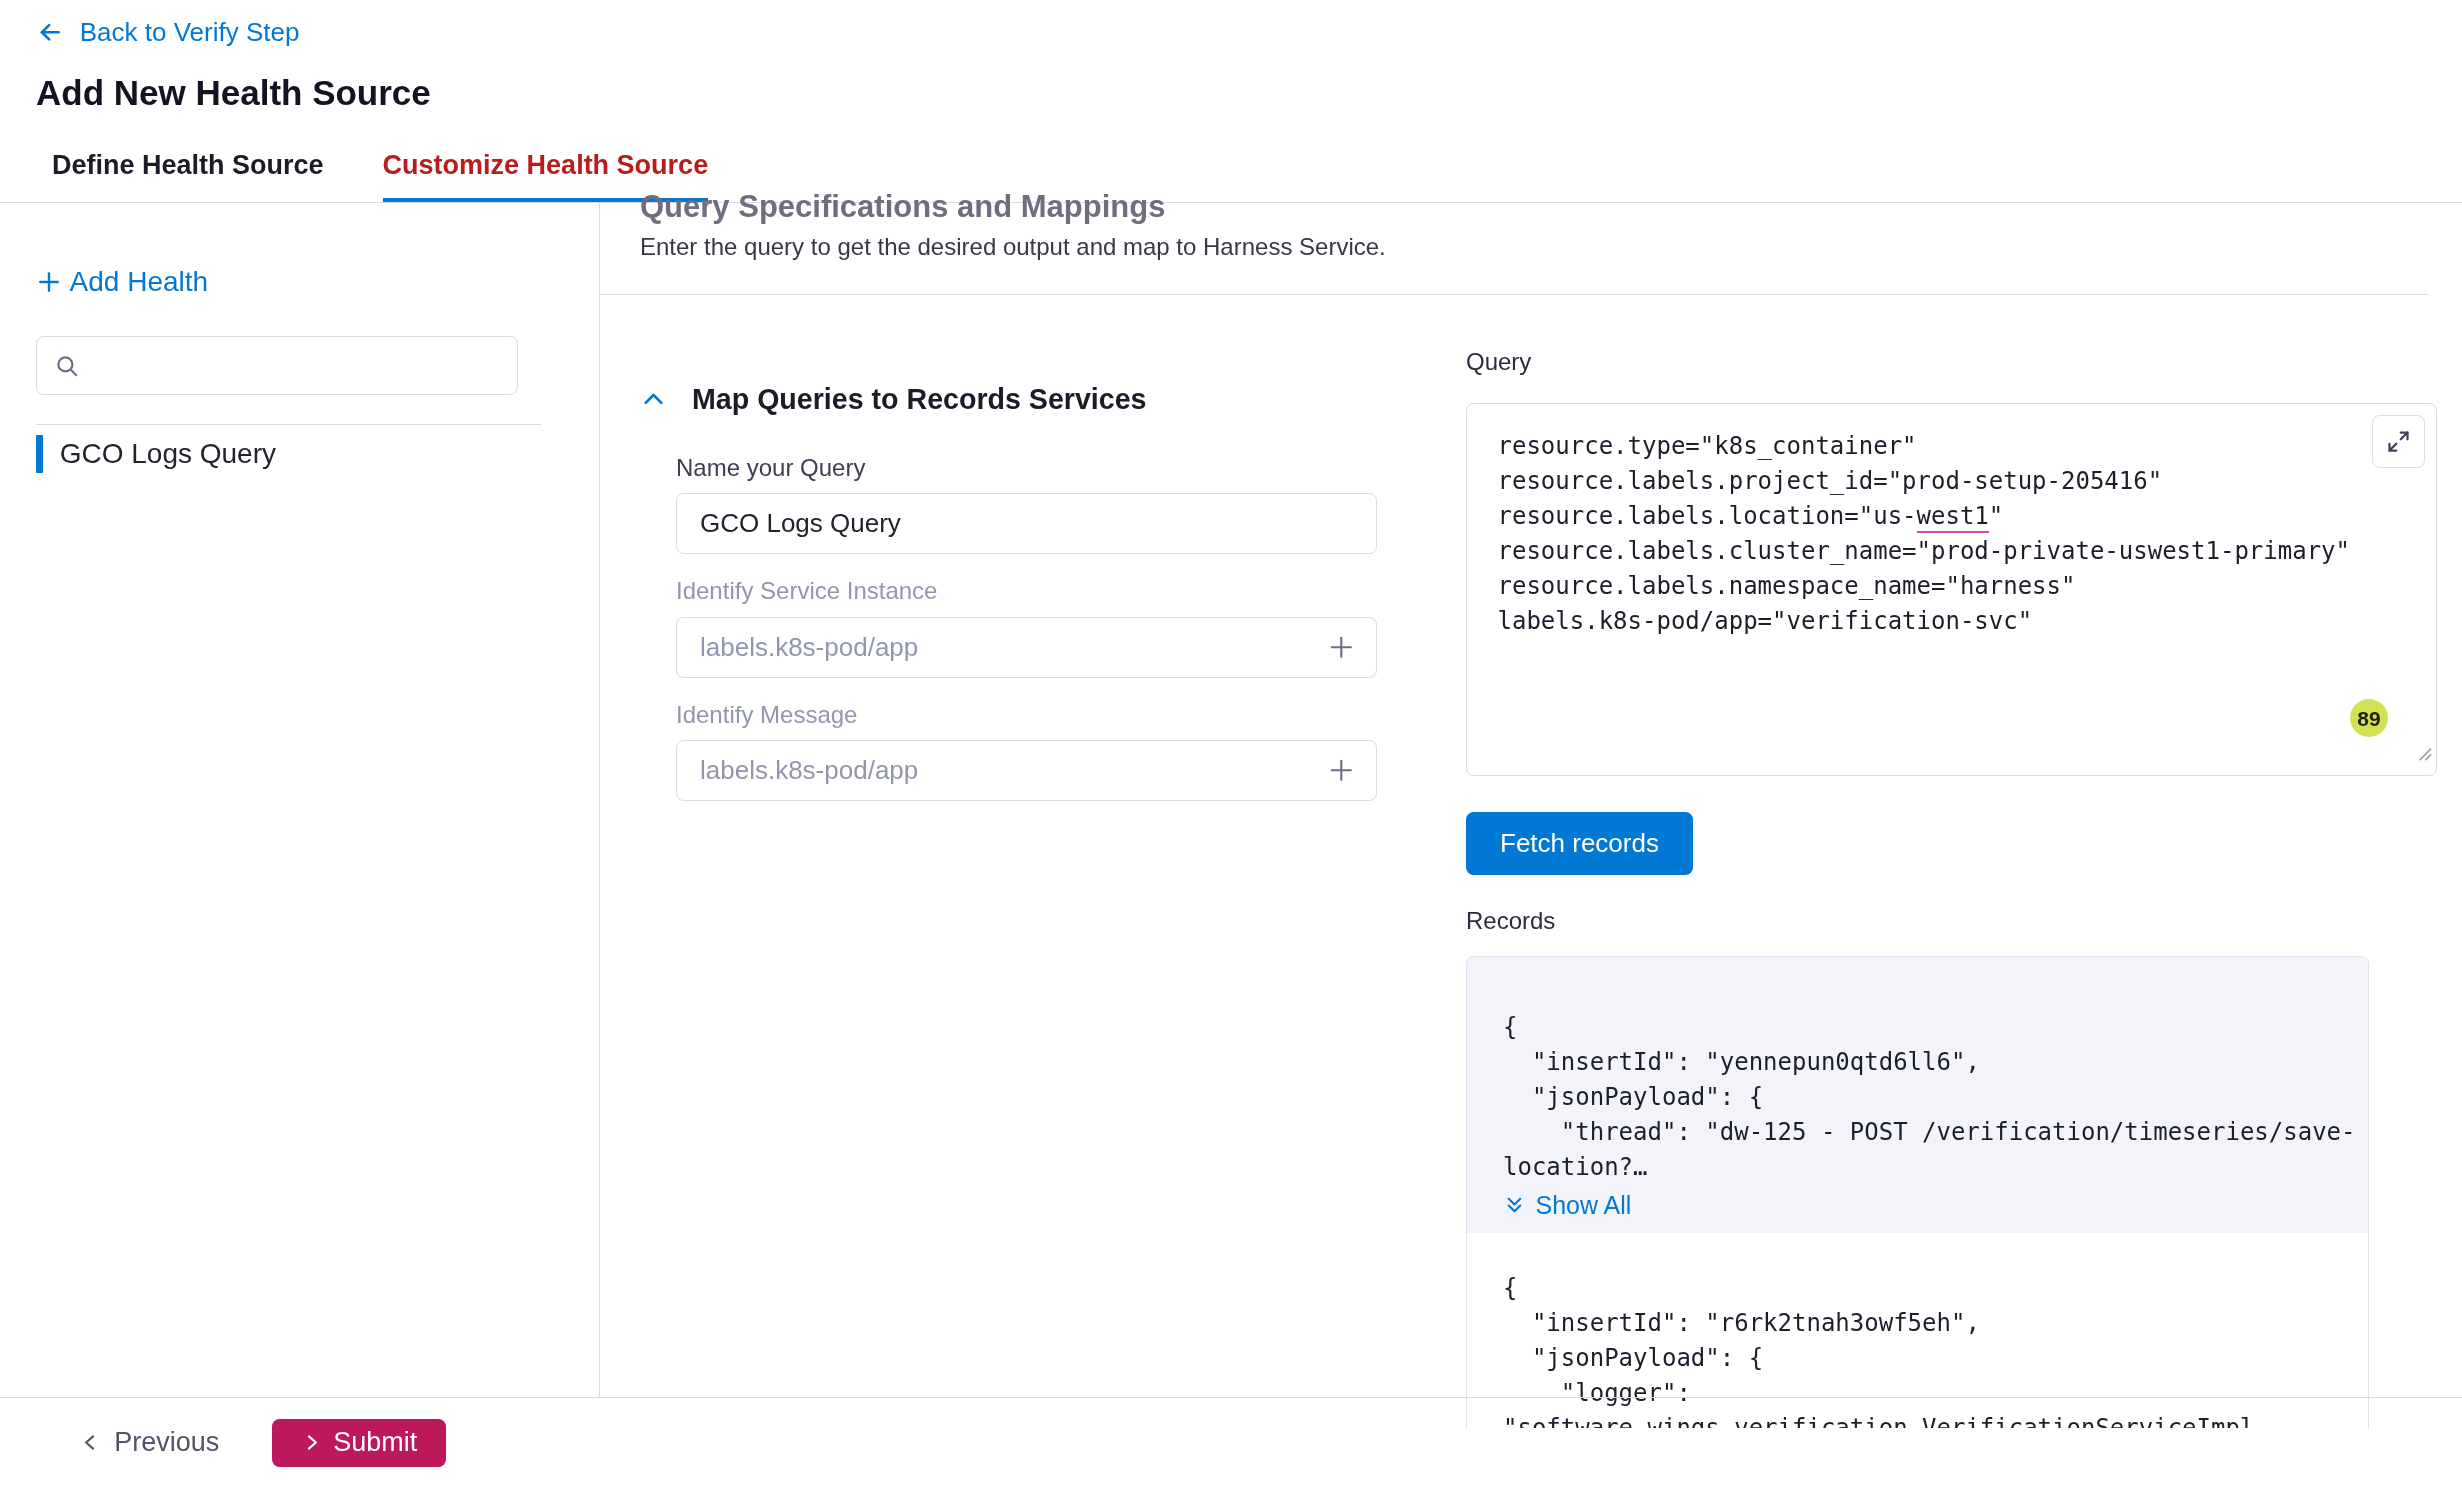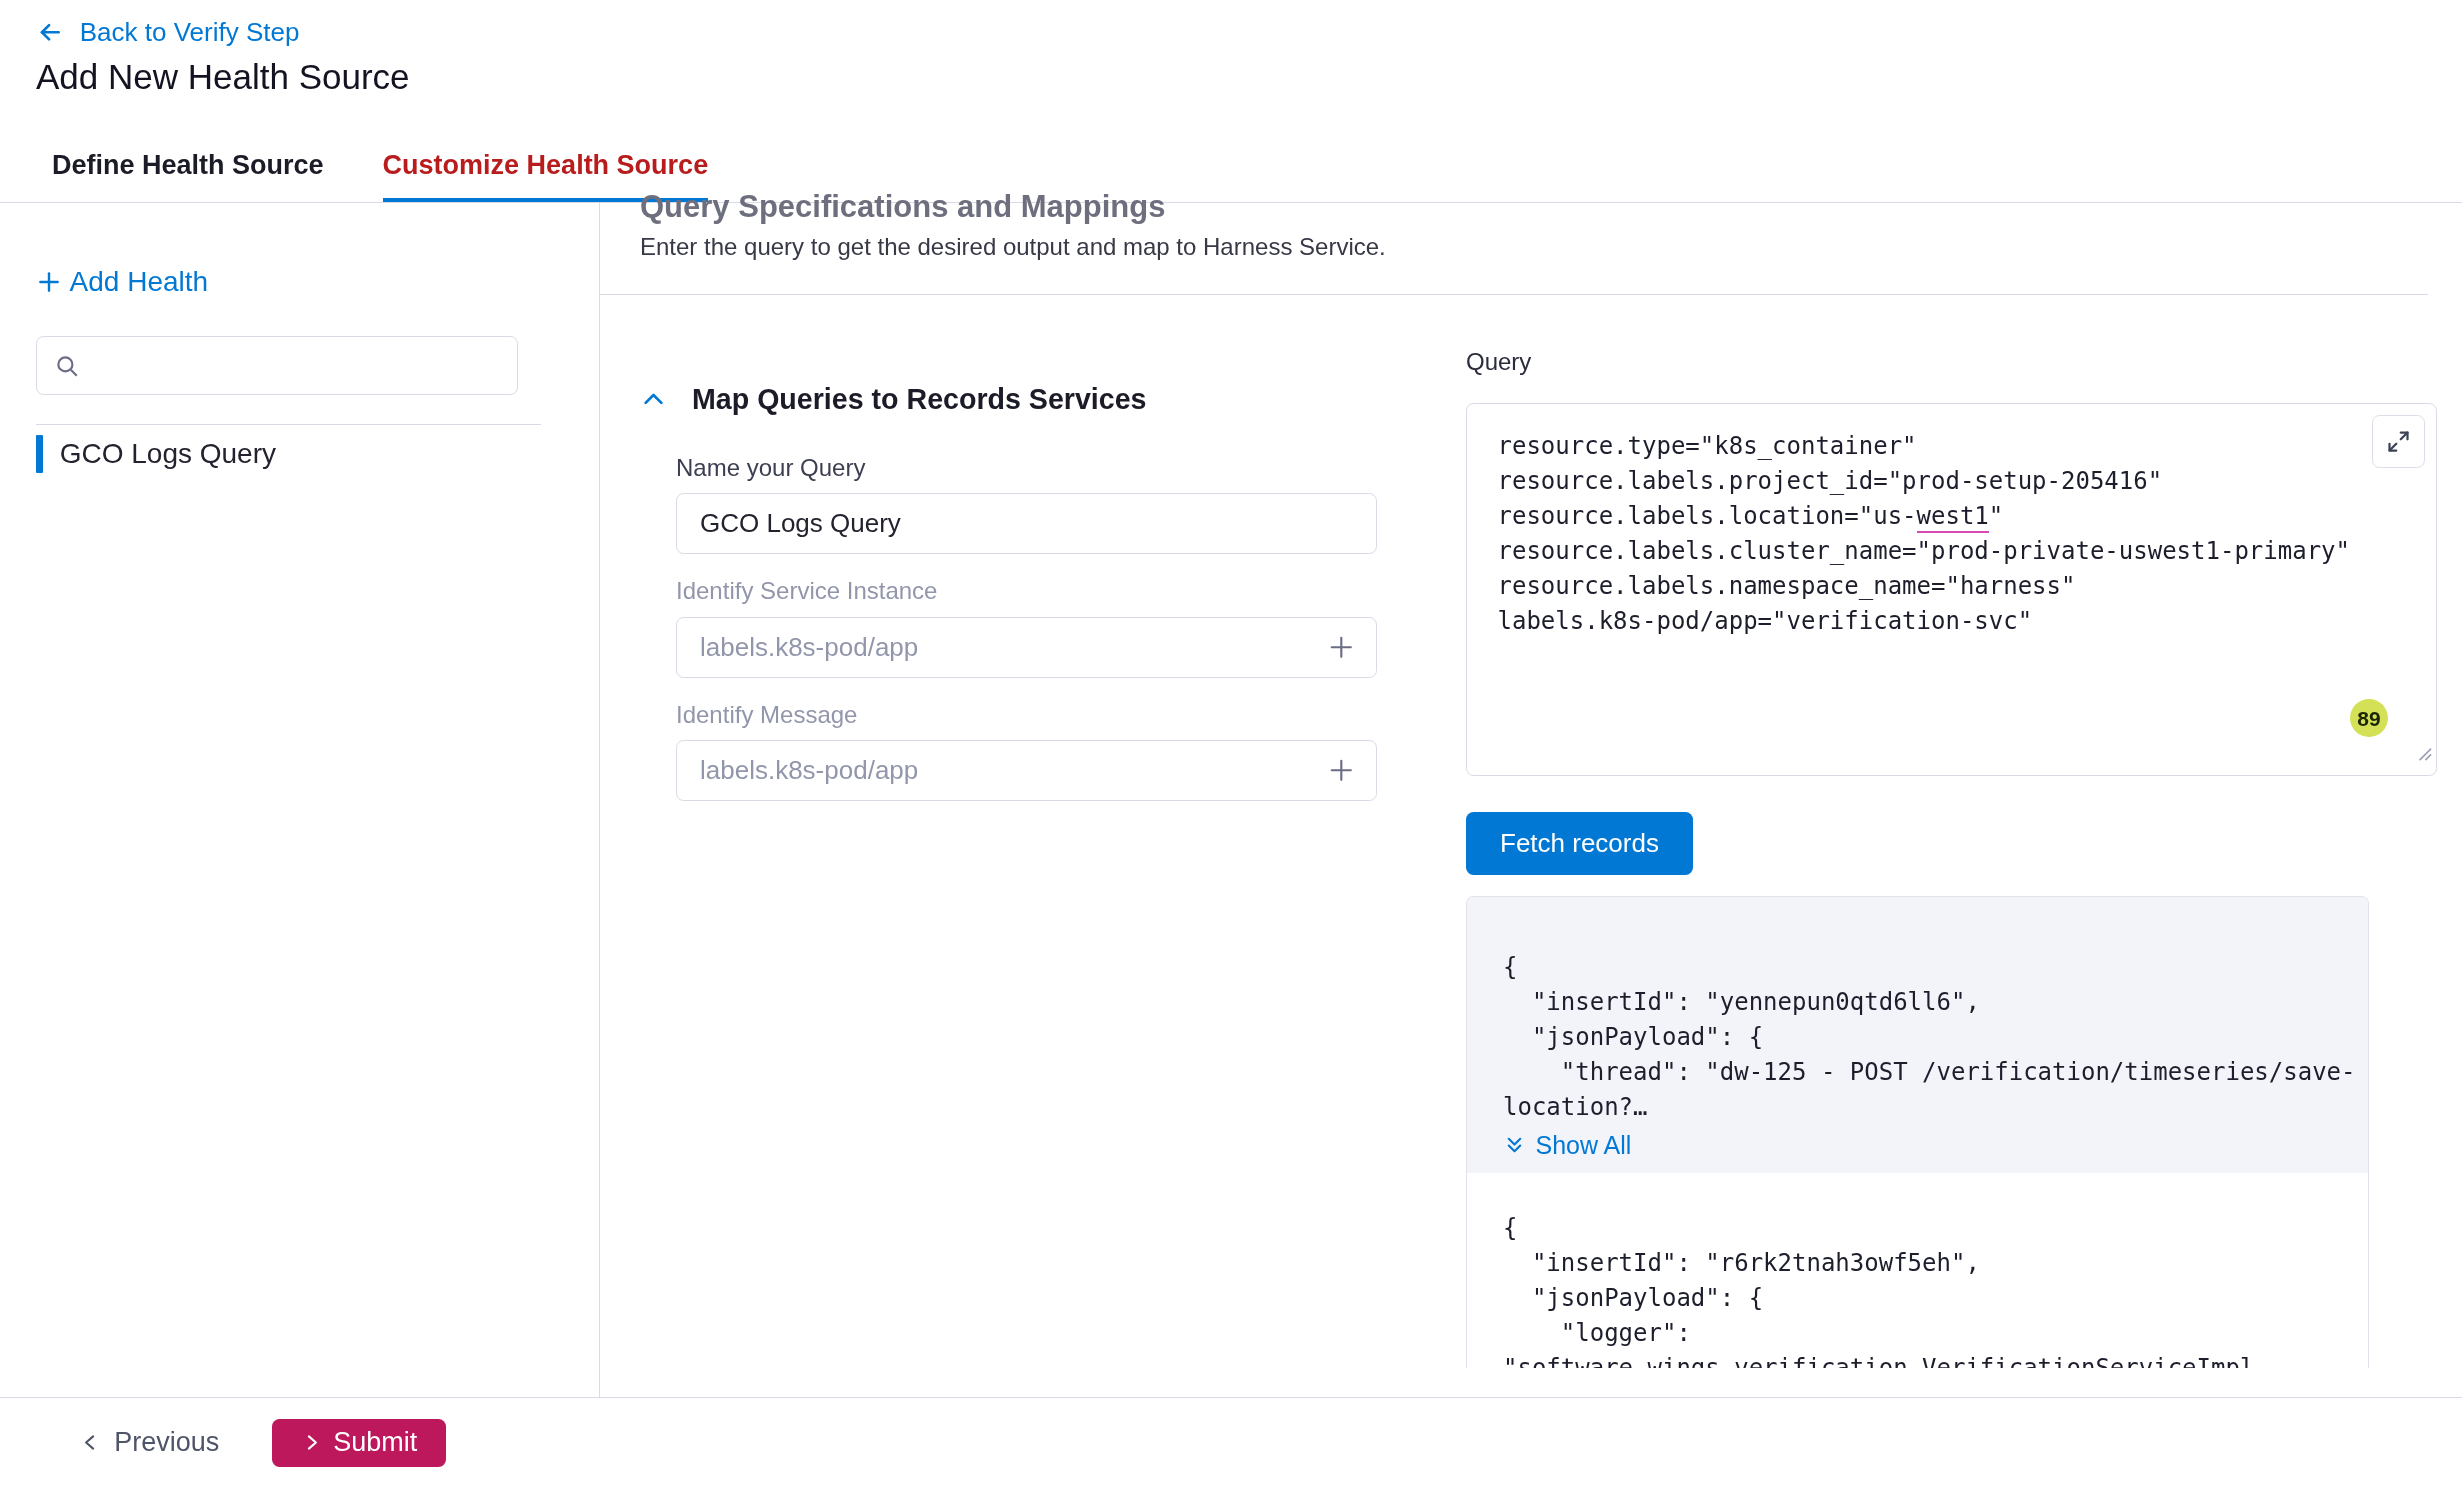--- a/index.html
+++ b/index.html
@@ -4,21 +4,21 @@
 <style>
   * { margin:0; padding:0; box-sizing:border-box; }
   html, body { width:2462px; height:1487px; overflow:hidden; }
   body { font-family:"Liberation Sans", sans-serif; background:#ffffff; color:#22232e; }
   .app { width:2462px; height:1487px; display:flex; flex-direction:column; background:#fff; }
 
   
   .header { flex:0 0 133px; padding:13.3px 0 0 36px; background:#fff; }
   .back-row { display:flex; align-items:center; gap:15.2px; height:38px; cursor:pointer; width:max-content; }
   .back-label { color:#0278d5; font-size:26px; font-weight:500; }
-  .page-title { margin-top:6px; font-size:35px; font-weight:400; color:#131321; }
+  .page-title { margin-top:22px; font-size:35px; font-weight:700; color:#131321; }
 
   
   .tabbar { flex:0 0 70px; border-bottom:1px solid #d9dae5; display:flex; padding-left:52px; background:#fff; }
   .tab { display:flex; align-items:center; margin-right:59px; font-size:27px; font-weight:600;
          color:#1c1c28; border-bottom:4.8px solid transparent; cursor:pointer; }
   .tab.active { color:#b91c1c; border-bottom-color:#0278d5; }
 
   
   .content { flex:1 1 auto; min-height:0; display:flex; }
 
@@ -214,20 +214,21 @@
             <span class="resize-handle">
               <svg width="21" height="21" viewBox="0 0 22 22" fill="none" stroke="#9a9db3" stroke-width="1.6">
                   <path d="M20 8L8 20"></path>
                   <path d="M20 14l-6 6"></path>
                 </svg>
             </span>
           </div>
 
           <button class="fetch-btn">Fetch records</button>
 
+          <div class="panel-label records-label">Records</div>
 
           <div class="records-box">
             <div class="record-gray">
               <div class="record-code">
                 <div class="code-line">{</div>
                 <div class="code-line">  "insertId": "yennepun0qtd6ll6",</div>
                 <div class="code-line">  "jsonPayload": {</div>
                 <div class="code-line">    "thread": "dw-125 - POST /verification/timeseries/save-</div>
                 <div class="code-line">location?…</div>
               </div>

